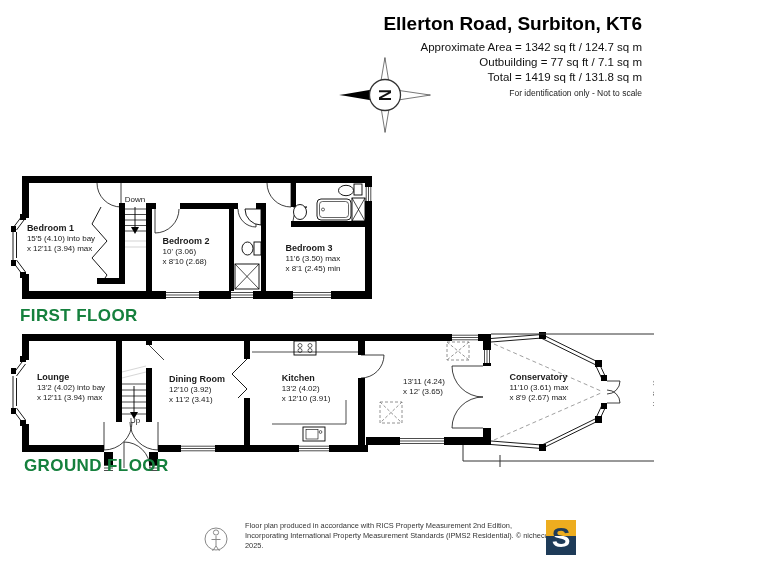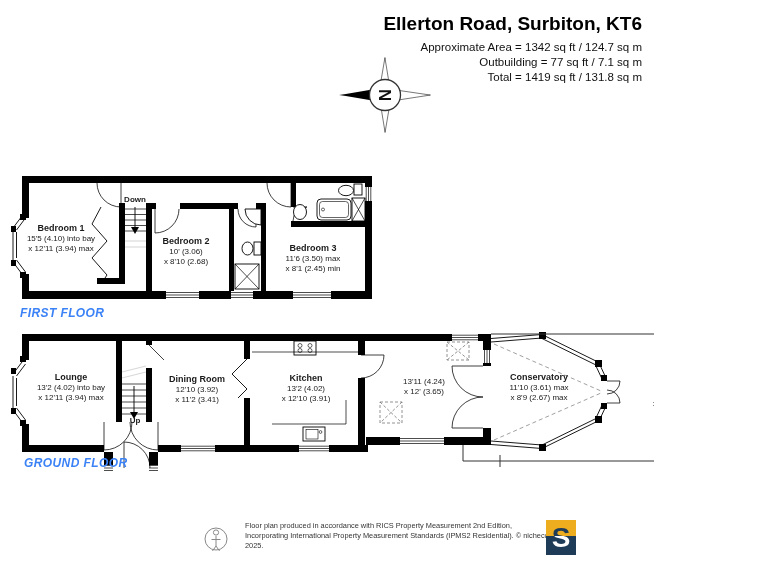--- a/index.html
+++ b/index.html
@@ -8,45 +8,46 @@
   svg text{font-family:"Liberation Sans", sans-serif;}
   .plan-svg{position:absolute;left:0;top:0;}
 
   
   .hdr{position:absolute;top:13px;right:12px;text-align:right;}
   .hdr-title{font-size:19px;font-weight:bold;color:#000;margin-bottom:5px;}
   .hdr-line{font-size:11.5px;line-height:15px;color:#111;}
   .hdr-note{font-size:8.5px;margin-top:3px;color:#222;}
 
   
-  .room-label{position:absolute;transform:translateX(-50%);text-align:center;
+  .room-label{position:absolute;transform:translateX(-50%);
               line-height:1.25;white-space:nowrap;color:#1a1a1a;}
   .rn{font-weight:bold;font-size:9px;}
   .rd{font-size:8px;}
-  .stair-label{position:absolute;transform:translateX(-50%);font-weight:bold;font-size:8px;}
-  .floor-title{position:absolute;font-weight:bold;font-size:12px;letter-spacing:.4px;color:#3b82f6;font-style:italic;}
+  .stair-label{position:absolute;transform:translateX(-50%);font-weight:normal;font-size:8px;}
+  .floor-title{position:absolute;font-weight:bold;font-size:17px;letter-spacing:.4px;color:#15803d;}
 
   
   .footer{position:absolute;left:203px;top:521px;display:flex;align-items:flex-start;}
   .foot-text{margin-left:7px;font-size:7.4px;line-height:1.35;color:#333;width:312px;}
   .logo{position:absolute;left:546px;top:520px;width:30px;height:35px;
         display:flex;align-items:center;justify-content:center;}
   .logo .s{font-weight:bold;font-size:28px;line-height:1;
         background-clip:text;-webkit-background-clip:text;color:transparent;}
 </style>
 </head>
 <body>
 
 <div class="page">
 
   <div class="hdr">
     <div class="hdr-title">Ellerton Road, Surbiton, KT6</div>
     <div class="hdr-line">Approximate Area = 1342 sq ft / 124.7 sq m</div>
     <div class="hdr-line">Outbuilding = 77 sq ft / 7.1 sq m</div>
     <div class="hdr-line">Total = 1419 sq ft / 131.8 sq m</div>
+    <div class="hdr-note">For identification only - Not to scale</div>
   </div>
 
   <svg class="plan-svg" width="768" height="576" viewBox="0 0 768 576">
 
     <g stroke-linecap="round">
       <line x1="385" y1="58" x2="385" y2="132" stroke="#999" stroke-width="0.7"></line>
       <line x1="340" y1="95" x2="430" y2="95" stroke="#999" stroke-width="0.7"></line>
       <polygon points="385,58 391,95 379,95" fill="#fff" stroke="#555" stroke-width="0.8"></polygon>
       <polygon points="385,132 379,95 391,95" fill="#fff" stroke="#555" stroke-width="0.8"></polygon>
       <polygon points="430,95 389,89 389,101" fill="#fff" stroke="#555" stroke-width="0.8"></polygon>

